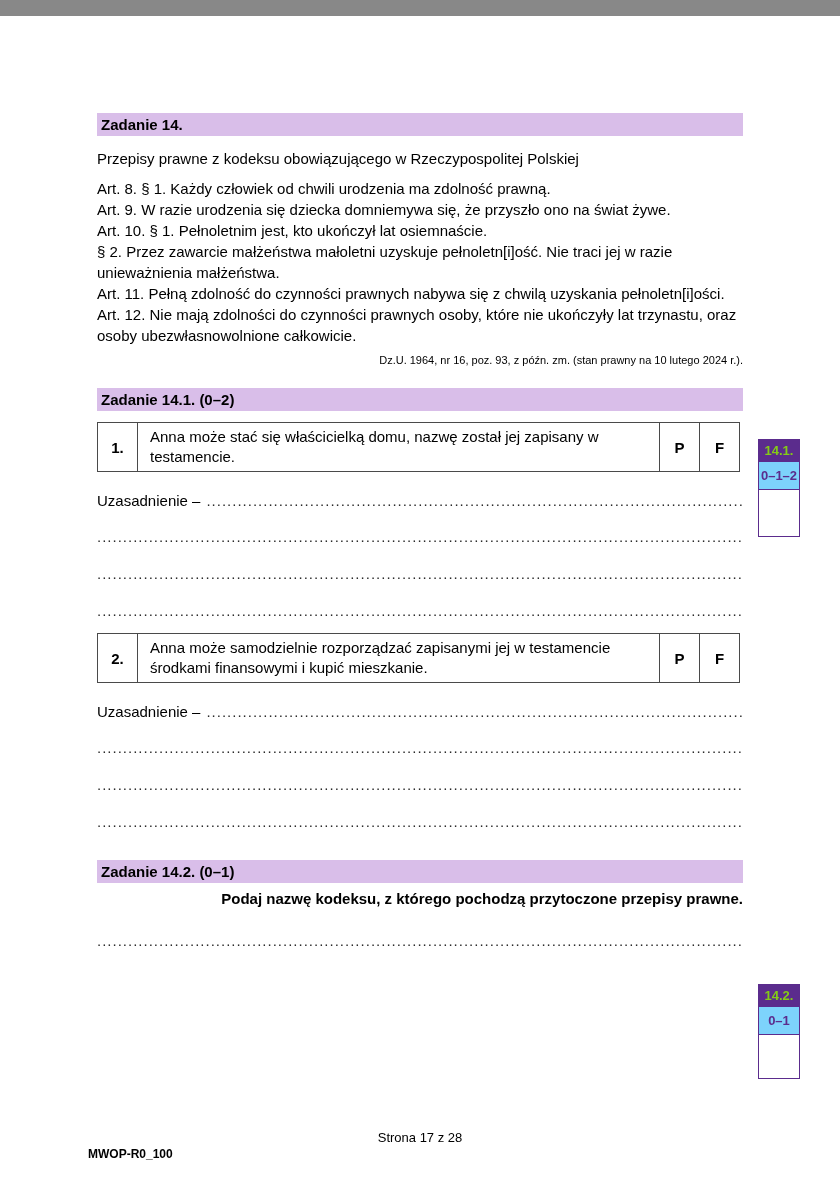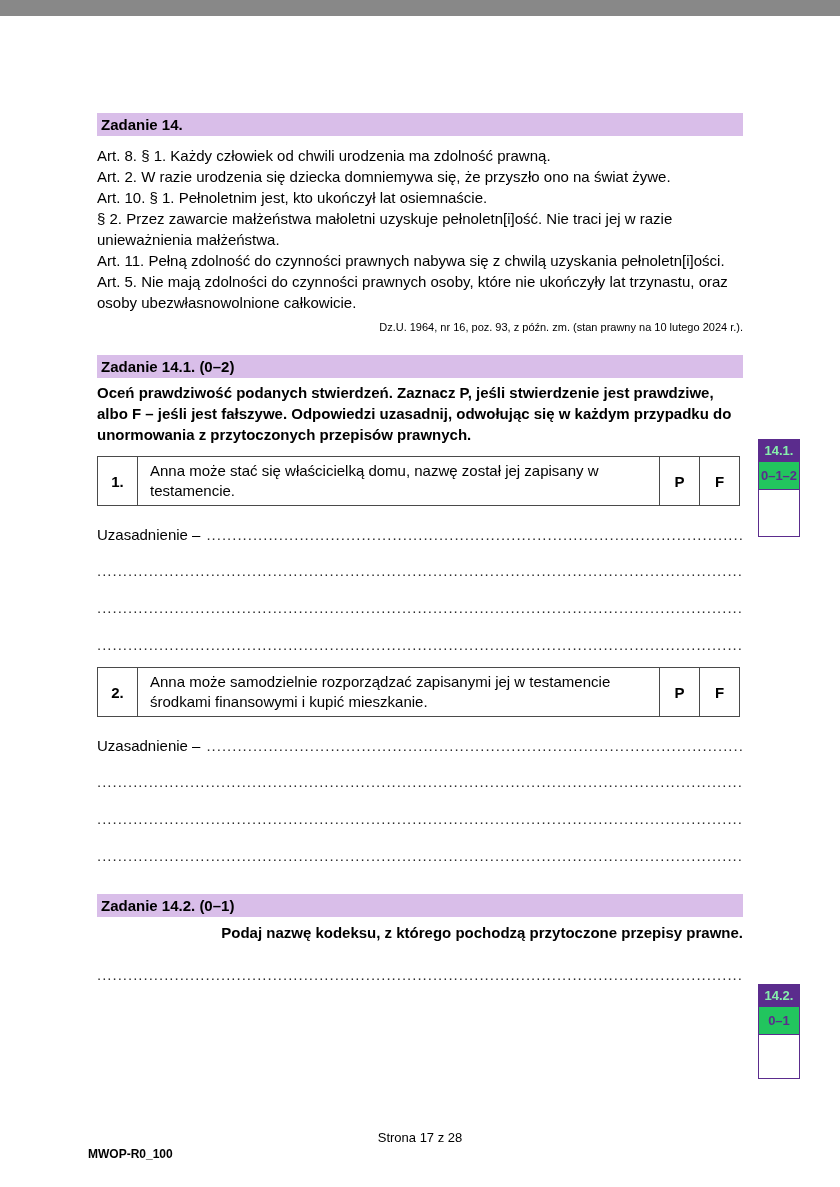--- a/index.html
+++ b/index.html
@@ -46,56 +46,56 @@
   .gap-table2 { margin-top:17px; }
   .bar-142 { margin-top:27px; }
   .bold-line { margin-top:5px; font-weight:bold;text-align:right; }
   .answer-142 { margin-top:21px; }
   .badge {
     position:absolute; width:42px; border:1.5px solid #5b2c8d;
     text-align:center; font-size:13px; font-weight:bold; background:#fff;
   }
   .badge-1 { left:758px; top:423px; }
   .badge-2 { left:758px; top:968px; }
-  .badge-id { background:#5b2c8d; color:#86efac; line-height:22px; height:22px; }
-  .badge-scale { background:#22c55e; color:#5b2c8d; line-height:28px; height:28px;
+  .badge-id { background:#5b2c8d; color:#84cc16; line-height:22px; height:22px; }
+  .badge-scale { background:#7dd3fc; color:#5b2c8d; line-height:28px; height:28px;
     border-bottom:1.5px solid #5b2c8d; }
   .badge-box-1 { height:46px; background:#fff; }
   .badge-box-2 { height:43px; background:#fff; }
   .footer-page {
     position:absolute; left:0; right:0; top:1114px; text-align:center; font-size:13px;
   }
   .footer-code {
     position:absolute; left:88px; top:1131px; font-size:12px; font-weight:bold;
   }
 </style>
 </head>
 <body>
 
 <div class="page">
   <div class="content">
 
     <div class="task-bar bar-14">Zadanie 14.</div>
 
+    <div class="intro">Przepisy prawne z kodeksu obowiązującego w Rzeczypospolitej Polskiej</div>
 
     <div class="articles">
       <div>Art. 8. § 1. Każdy człowiek od chwili urodzenia ma zdolność prawną.</div>
-      <div>Art. 2. W razie urodzenia się dziecka domniemywa się, że przyszło ono na świat żywe.</div>
+      <div>Art. 9. W razie urodzenia się dziecka domniemywa się, że przyszło ono na świat żywe.</div>
       <div>Art. 10. § 1. Pełnoletnim jest, kto ukończył lat osiemnaście.</div>
       <div>§ 2. Przez zawarcie małżeństwa małoletni uzyskuje pełnoletn[i]ość. Nie traci jej w razie unieważnienia małżeństwa.</div>
       <div>Art. 11. Pełną zdolność do czynności prawnych nabywa się z chwilą uzyskania pełnoletn[i]ości.</div>
-      <div>Art. 5. Nie mają zdolności do czynności prawnych osoby, które nie ukończyły lat trzynastu, oraz osoby ubezwłasnowolnione całkowicie.</div>
+      <div>Art. 12. Nie mają zdolności do czynności prawnych osoby, które nie ukończyły lat trzynastu, oraz osoby ubezwłasnowolnione całkowicie.</div>
     </div>
 
     <div class="source">Dz.U. 1964, nr 16, poz. 93, z późn. zm. (stan prawny na 10 lutego 2024 r.).</div>
 
 
     <div class="task-bar bar-141">Zadanie 14.1. (0–2)</div>
 
-    <div class="instruction">Oceń prawdziwość podanych stwierdzeń. Zaznacz P, jeśli stwierdzenie jest prawdziwe, albo F – jeśli jest fałszywe. Odpowiedzi uzasadnij, odwołując się w każdym przypadku do unormowania z przytoczonych przepisów prawnych.</div>
 
     <table class="pf">
       <tbody>
           <tr>
         <td class="num">1.</td>
         <td class="stmt">Anna może stać się właścicielką domu, nazwę został jej zapisany w testamencie.</td>
         <td class="pf-cell">P</td>
         <td class="pf-cell">F</td>
       </tr>
     </tbody>

